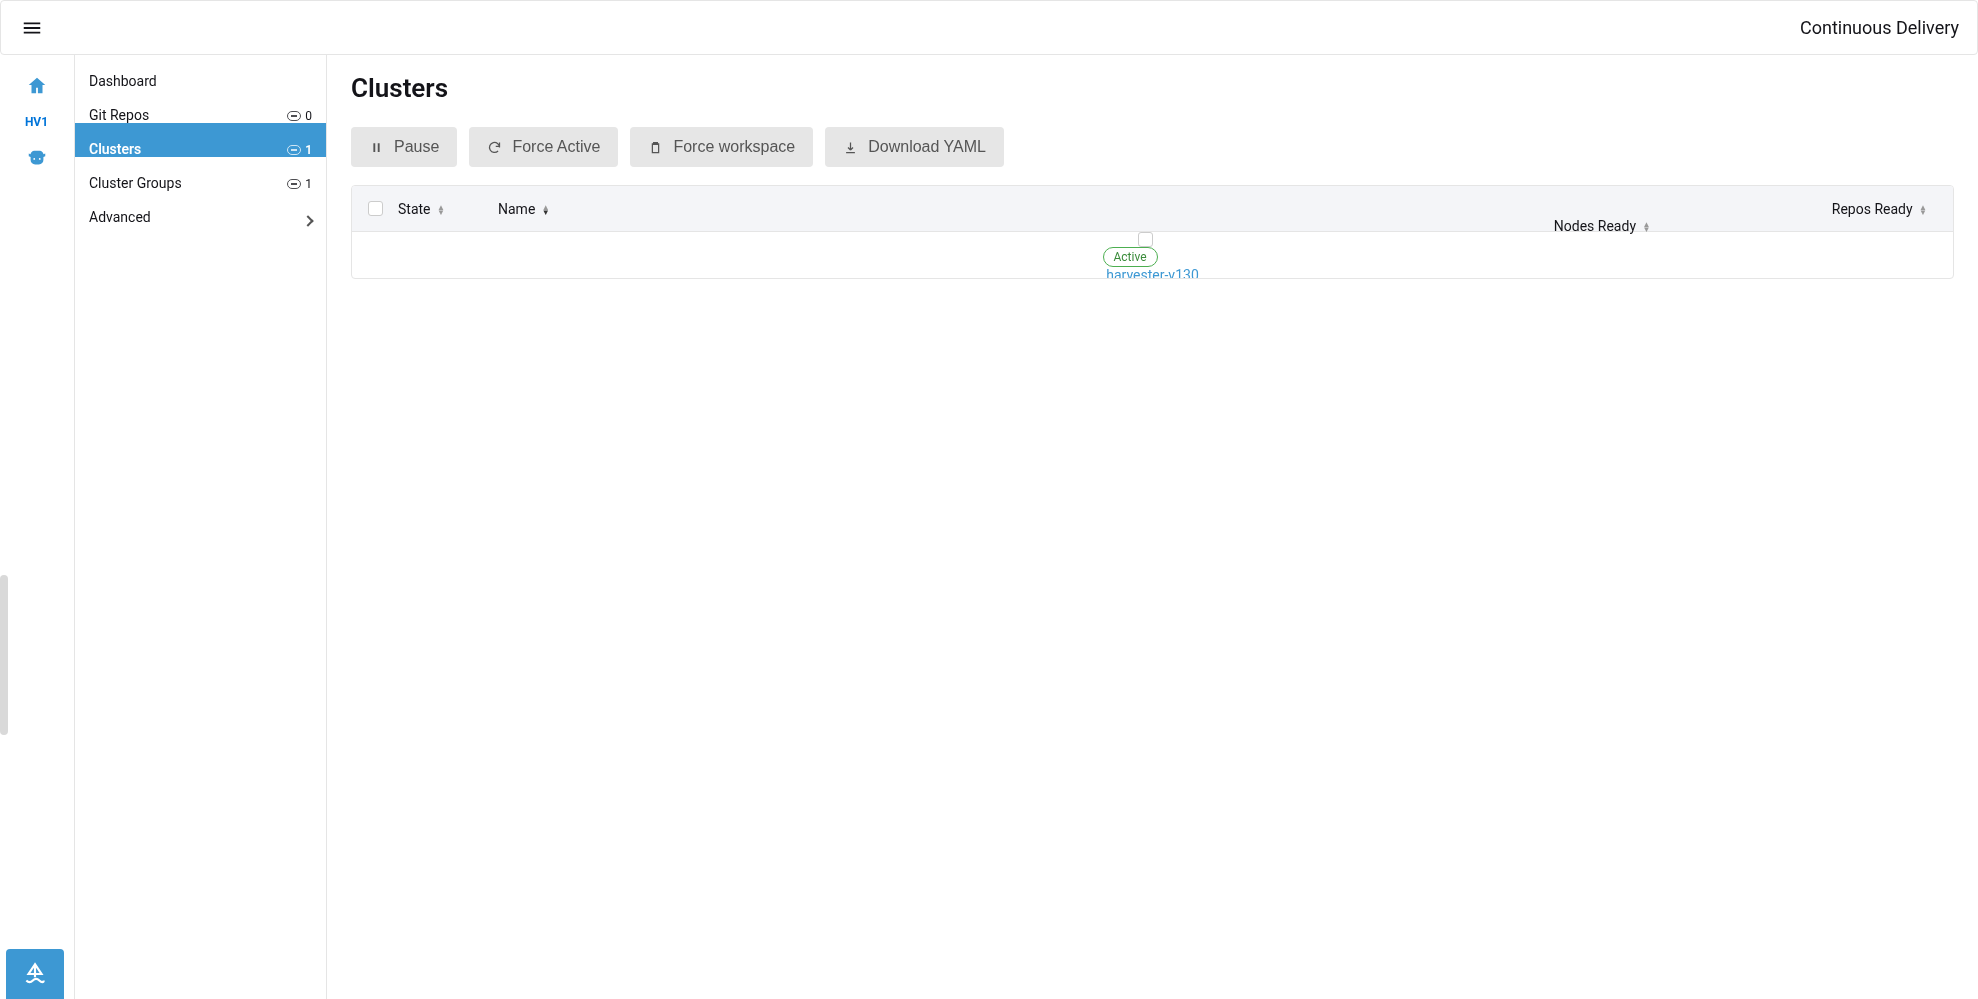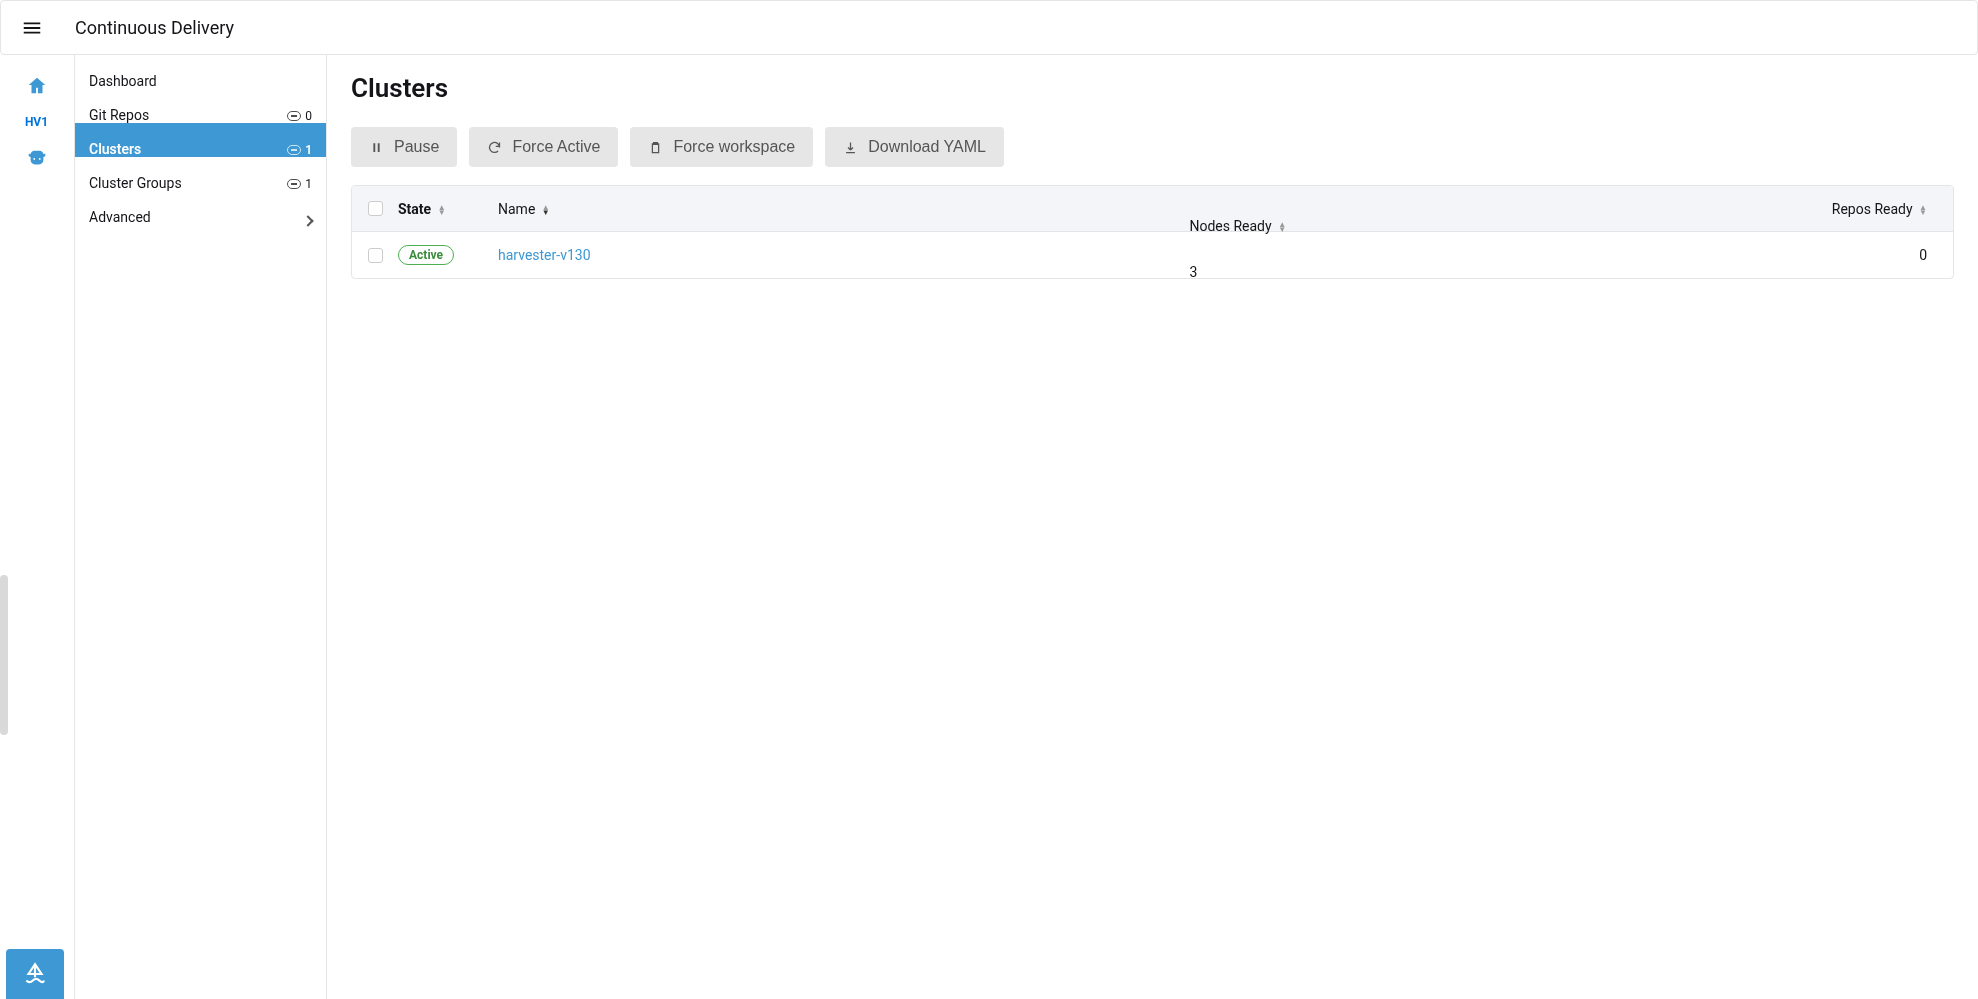--- a/index.html
+++ b/index.html
@@ -9,20 +9,21 @@
   
   .top-header {
     display: flex;
     align-items: center;
     height: 55px;
     border: 1px solid #e5e5e5;
     border-radius: 4px;
     margin: 0;
     padding: 0 18px;
     gap: 30px;
+    justify-content: space-between;
   }
   .hamburger {
     display: inline-flex;
     width: 26px;
     height: 26px;
     align-items: center;
     justify-content: center;
     cursor: pointer;
   }
   .hamburger svg { width: 22px; height: 22px; }
@@ -154,25 +155,26 @@
     font-size: 14px;
     color: #141419;
     border-bottom: 1px solid #e5e5e5;
   }
   .trow {
     display: flex;
     align-items: center;
     height: 46px;
     padding: 0 16px;
     font-size: 14px;
+    flex-direction: column;
   }
   .col-check { width: 30px; display:flex; align-items:center; }
-  .col-state { width: 100px; font-weight: bold; }
+  .col-state { width: 100px; }
   .col-name { flex: 3; }
-  .col-nodes { flex: 2; text-align: left; margin-top: 34px; }
+  .col-nodes { flex: 2; text-align: right; margin-top: 34px; }
   .col-repos { flex: 1.2; text-align: right; padding-right: 10px; }
 
   .sort-caret {
     display:inline-flex; flex-direction:column; margin-left:3px; line-height:5px; font-size:8px; color:#999;
     vertical-align: middle;
   }
   .sort-caret .down.active { color:#333; }
 
   .status-badge {
     display:inline-block;

